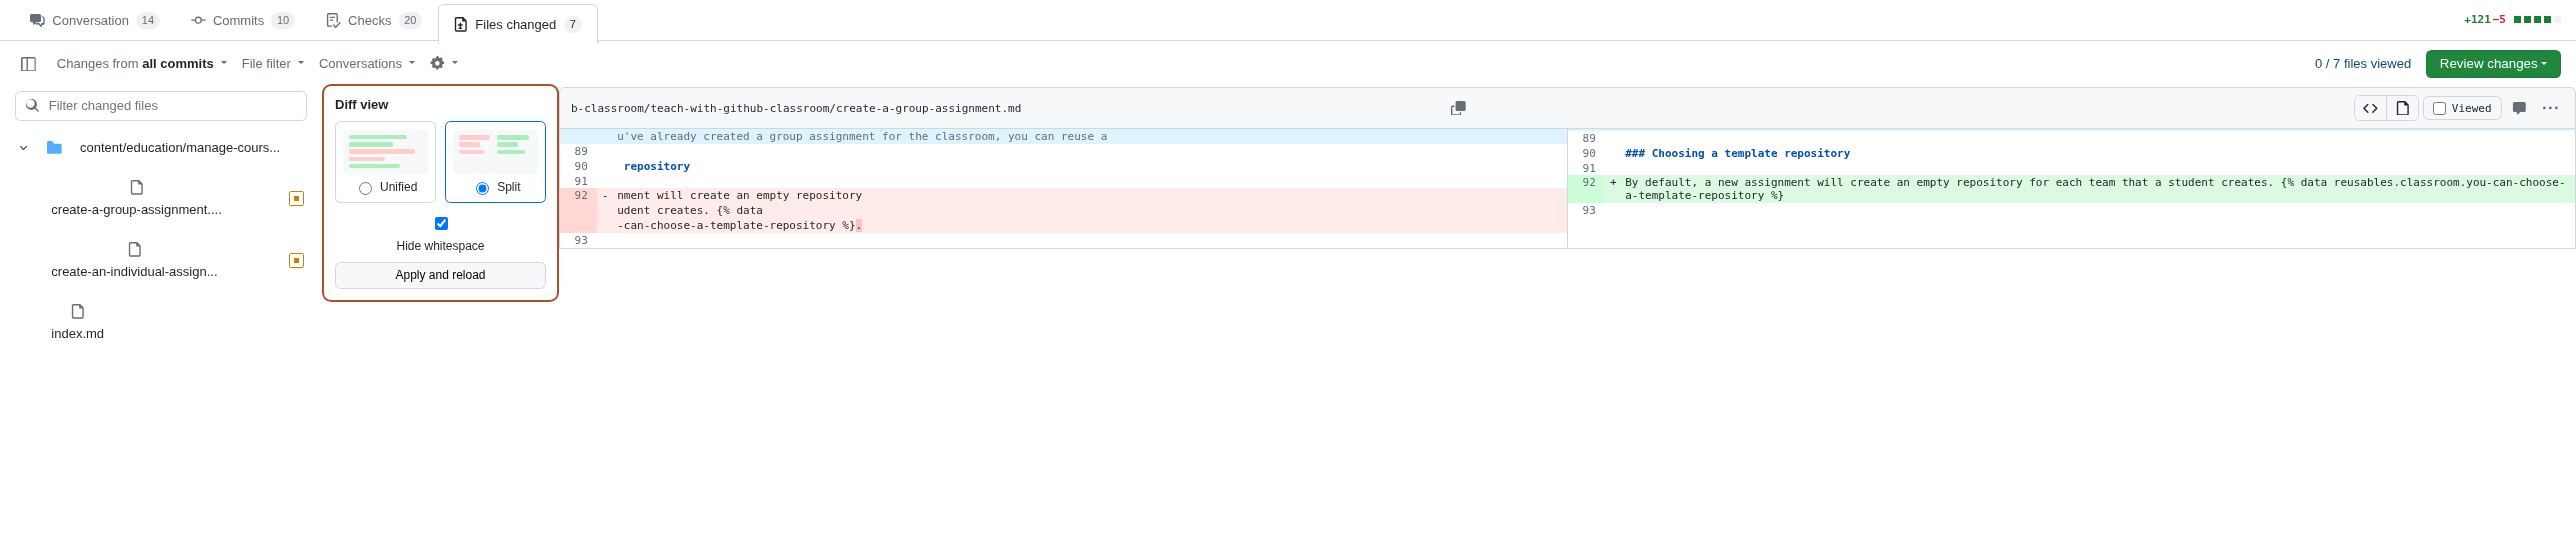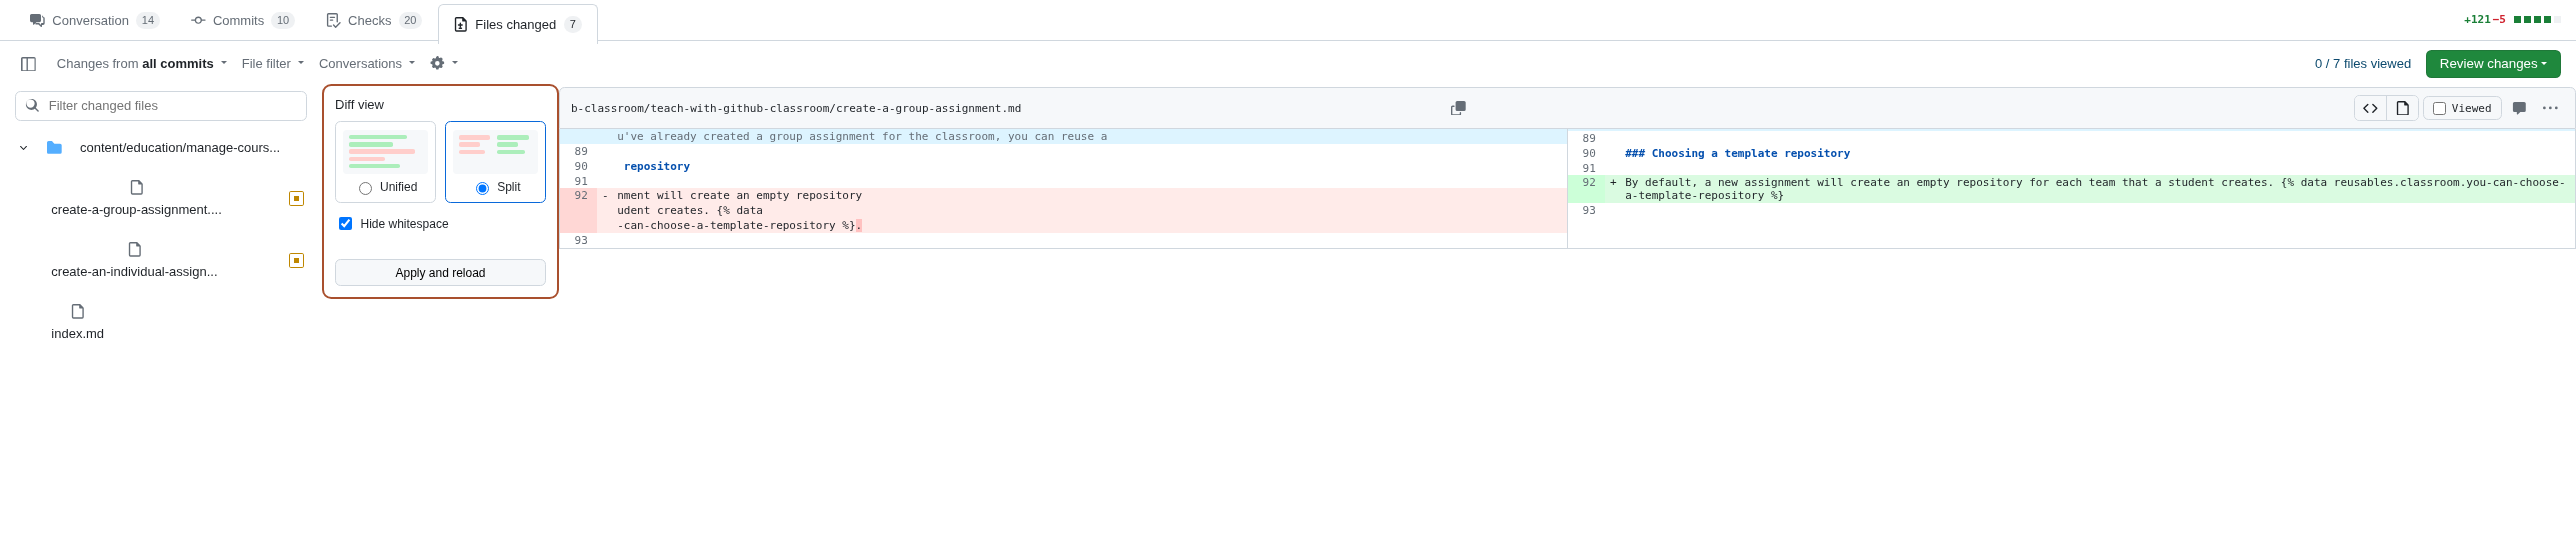--- a/index.html
+++ b/index.html
@@ -268,21 +268,21 @@
     background: #fff;
     border: 2.8px solid #a9502e;
     border-radius: 9.2px;
     padding: 11px;
     width: 237px;
     z-index: 10;
   }
   .popover h4 {
     margin: 0 0 9.2px;
     font-size: 13px;
-    font-weight: 400;
+    font-weight: 700;
   }
   .diff-options {
     display: flex;
     gap: 9.2px;
     margin-bottom: 11px;
   }
   .diff-opt {
     flex: 1;
     border: 0.9px solid #d0d7de;
     border-radius: 5.5px;
@@ -304,22 +304,23 @@
   }
   .pv-col { flex: 1; display: flex; flex-direction: column; gap: 2.8px; }
   .pv-line { height: 4.6px; border-radius: 1.8px; }
   .pv-g { background: #aceebb; }
   .pv-r { background: #ffcecb; }
   .diff-opt label { display: flex; align-items: center; gap: 5.5px; justify-content: center; font-size: 12px; }
   .checkbox-row {
     display: flex;
     align-items: center;
     gap: 5.5px;
-    margin-bottom: 26px;
+    margin-bottom: 9px;
     font-size: 12px;
+    flex-direction: column;
   }
   .apply-btn {
     width: 100%;
     padding: 5.5px;
     background: #f6f8fa;
     border: 0.9px solid #d0d7de;
     border-radius: 5.5px;
     cursor: pointer;
     font-size: 12px;
     font-weight: 500;

